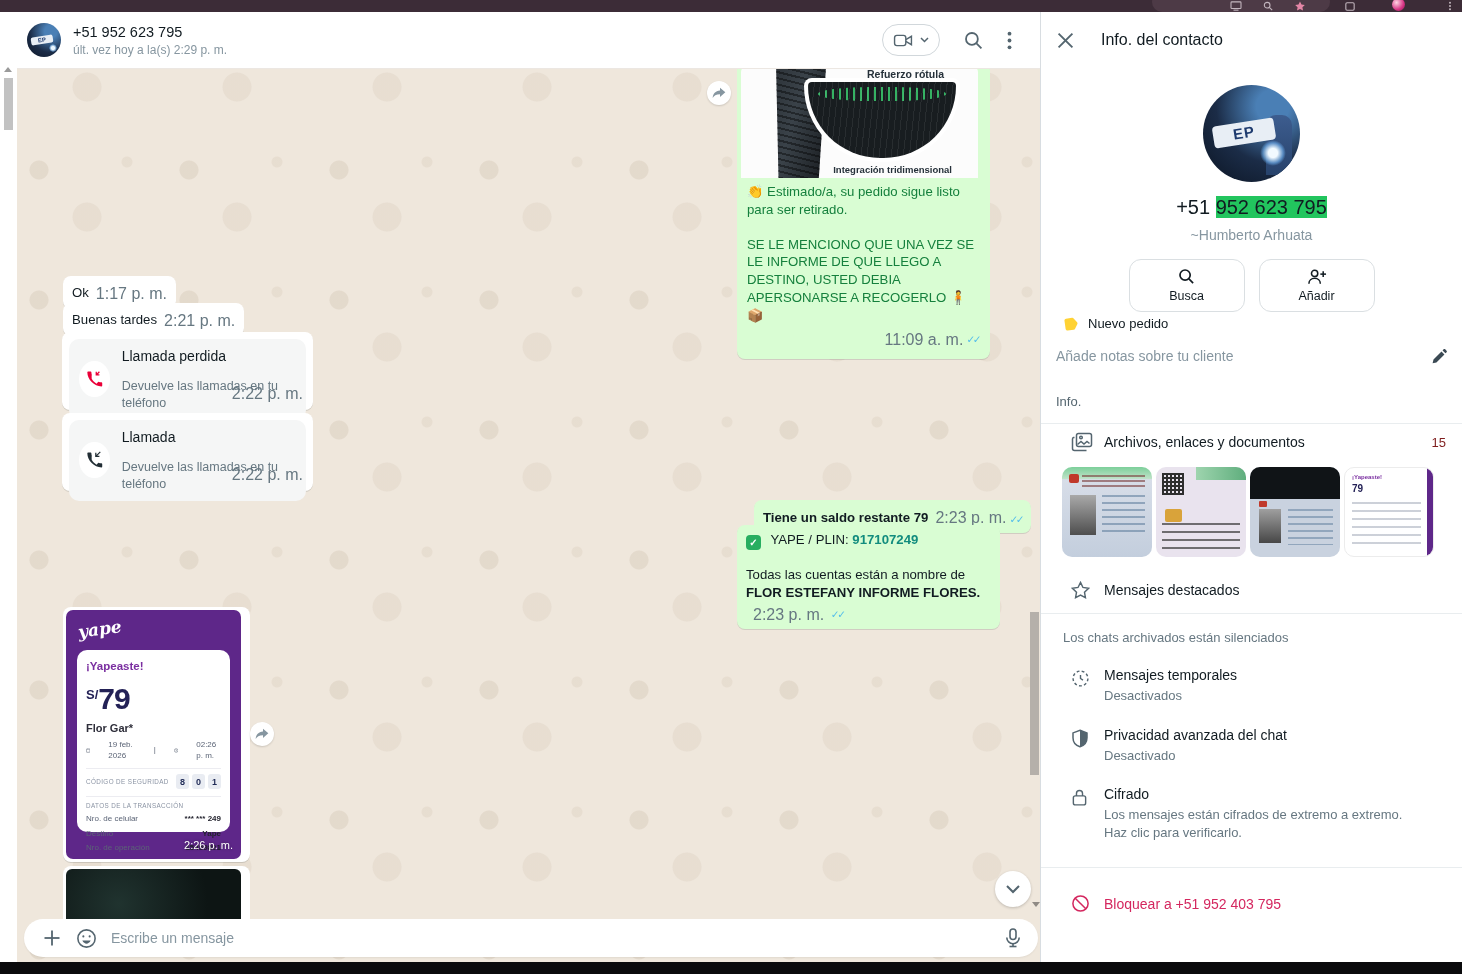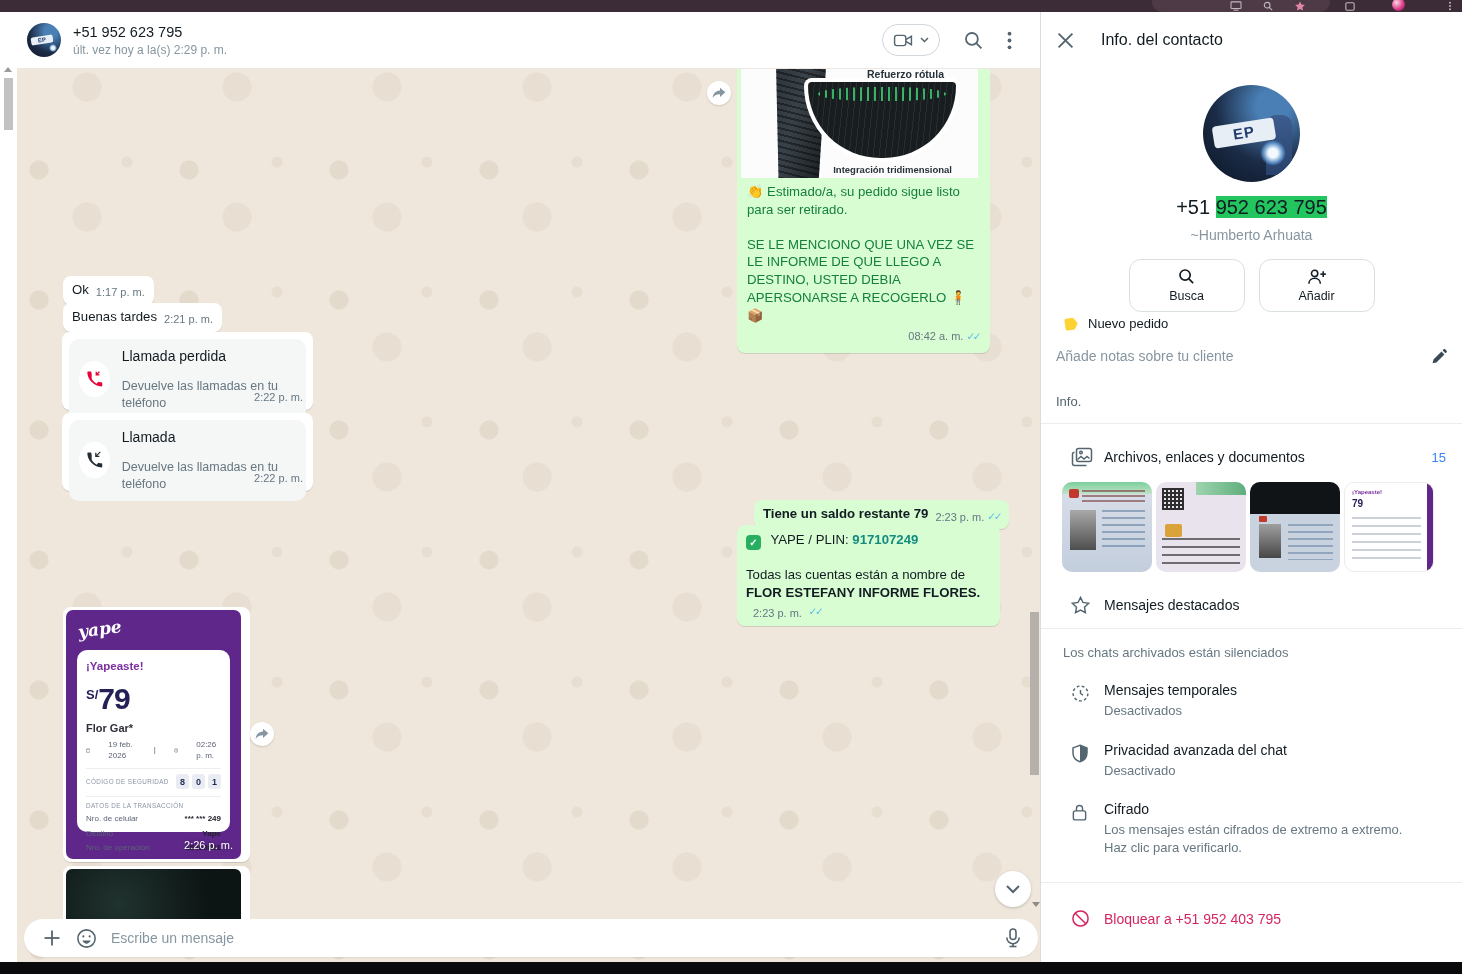--- a/index.html
+++ b/index.html
@@ -44,21 +44,21 @@
   #chat-header .cstatus{font-size:12px;color:#8696a0;margin-top:3px}
   #chat-header .tools{margin-left:auto;display:flex;align-items:center;gap:24px;margin-right:28px}
   .vc-pill{display:flex;align-items:center;gap:7px;border:1px solid #d1d7db;border-radius:17px;
      height:30px;padding:0 10px;color:#54656f;cursor:pointer;background:#fff}
   .tool-ic{color:#54656f;cursor:pointer}
 
   
   .bub{position:absolute;border-radius:8px;box-shadow:0 1px .5px rgba(11,20,26,.13);font-size:13.2px;line-height:1.35}
   .in{background:#fff}
   .out{background:#d9fdd3}
-  .time{font-size:11px;color:#667781;white-space:nowrap}
+  .time{font-size:16px;color:#667781;white-space:nowrap}
   .ticks{color:#53bdeb;font-size:10.5px;letter-spacing:-2.5px;margin-left:3px}
   .fwd-btn{position:absolute;width:24px;height:24px;border-radius:50%;background:#fff;
      box-shadow:0 1px 2px rgba(0,0,0,.15);display:flex;align-items:center;justify-content:center;
      color:#8696a0;cursor:pointer;z-index:6}
 
   
   #msg-pedido{left:720px;top:50px;width:245px;padding:4px;z-index:2}
   .pimg{position:relative;width:237px;height:112px;background:#fcfcfc;border-radius:6px 6px 0 0;overflow:hidden}
   .sleeve{position:absolute;left:6px;top:-46px;width:108px;height:200px;
      background:linear-gradient(105deg,#23282d 10%,#3a4249 45%,#14171a 80%);
@@ -172,22 +172,22 @@
   .pbtn .lbl{font-size:12.5px}
   #tagrow{display:flex;align-items:center;gap:9px;margin:4px 0 0 22px;font-size:13px;cursor:pointer}
   #notesrow{display:flex;align-items:center;margin:17px 15px 0 15px;cursor:text}
   #notesrow .ph{font-size:14px;color:#8696a0;flex:1}
   #notesrow .pen{color:#3b4a54;cursor:pointer}
   #info-heading{margin:30px 0 0 15px;font-size:13px;color:#54656f}
   .pdivider{border:0;border-top:1px solid #e9edef;margin:14px 0 0 0}
   .prow{display:flex;align-items:center;margin:0 16px 0 30px;cursor:pointer}
   .prow .ic{color:#54656f;flex:0 0 33px}
   .prow .lab{font-size:14px;color:#111b21;flex:1}
-  .prow .cnt{font-size:13px;color:#3b82f6}
-  #media-row{margin-top:23px}
+  .prow .cnt{font-size:13px;color:#7f1d1d}
+  #media-row{margin-top:8px}
   #thumbs{display:flex;gap:4px;margin:15px 0 0 21px}
   .th{width:90px;height:90px;border-radius:10px;overflow:hidden;position:relative;cursor:pointer;flex:0 0 90px}
   #th1{background:linear-gradient(180deg,#7ccf9a 0,#bfe2c8 13%,#d7dde8 14%,#c3cedd 100%)}
   #th1 .photo{position:absolute;left:8px;top:28px;width:26px;height:40px;background:linear-gradient(#a9a9a9,#4e4e4e)}
   #th1 .crest{position:absolute;left:7px;top:7px;width:10px;height:9px;background:#c0392b;border-radius:2px}
   #th1 .lines{position:absolute;left:40px;top:28px;right:7px;height:42px;opacity:.55;
      background:repeating-linear-gradient(180deg,#5a7a9a 0 2px,transparent 2px 7px)}
   #th1 .title{position:absolute;left:20px;top:8px;right:7px;height:12px;opacity:.6;
      background:repeating-linear-gradient(180deg,#7a3b3b 0 2px,transparent 2px 5px)}
   #th2{background:#e9e3ee}
@@ -301,21 +301,21 @@
       <div class="sleeve"></div>
       <div class="dome"></div>
       <div class="lab-top">Refuerzo rótula</div>
       <div class="lab-bot">Integración tridimensional</div>
     </div>
     <div class="cap">
       <div>👏 Estimado/a, su pedido sigue listo para ser retirado.</div>
       <div class="l2">SE LE MENCIONO QUE UNA VEZ SE LE INFORME DE QUE LLEGO A DESTINO, USTED DEBIA APERSONARSE A RECOGERLO 🧍📦</div>
     </div>
     <div class="msg-meta">
-      <span class="time">08:42 a. m.</span>
+      <span class="time">11:09 a. m.</span>
       <span class="ticks">✓✓</span>
     </div>
   </div>
 
   <div class="bub in" id="msg-ok">
     <span>Ok</span><span class="time inline-time">1:17 p. m.</span>
   </div>
 
   <div class="bub in" id="msg-buenas">
     <span>Buenas tardes</span><span class="time inline-time">2:21 p. m.</span>

